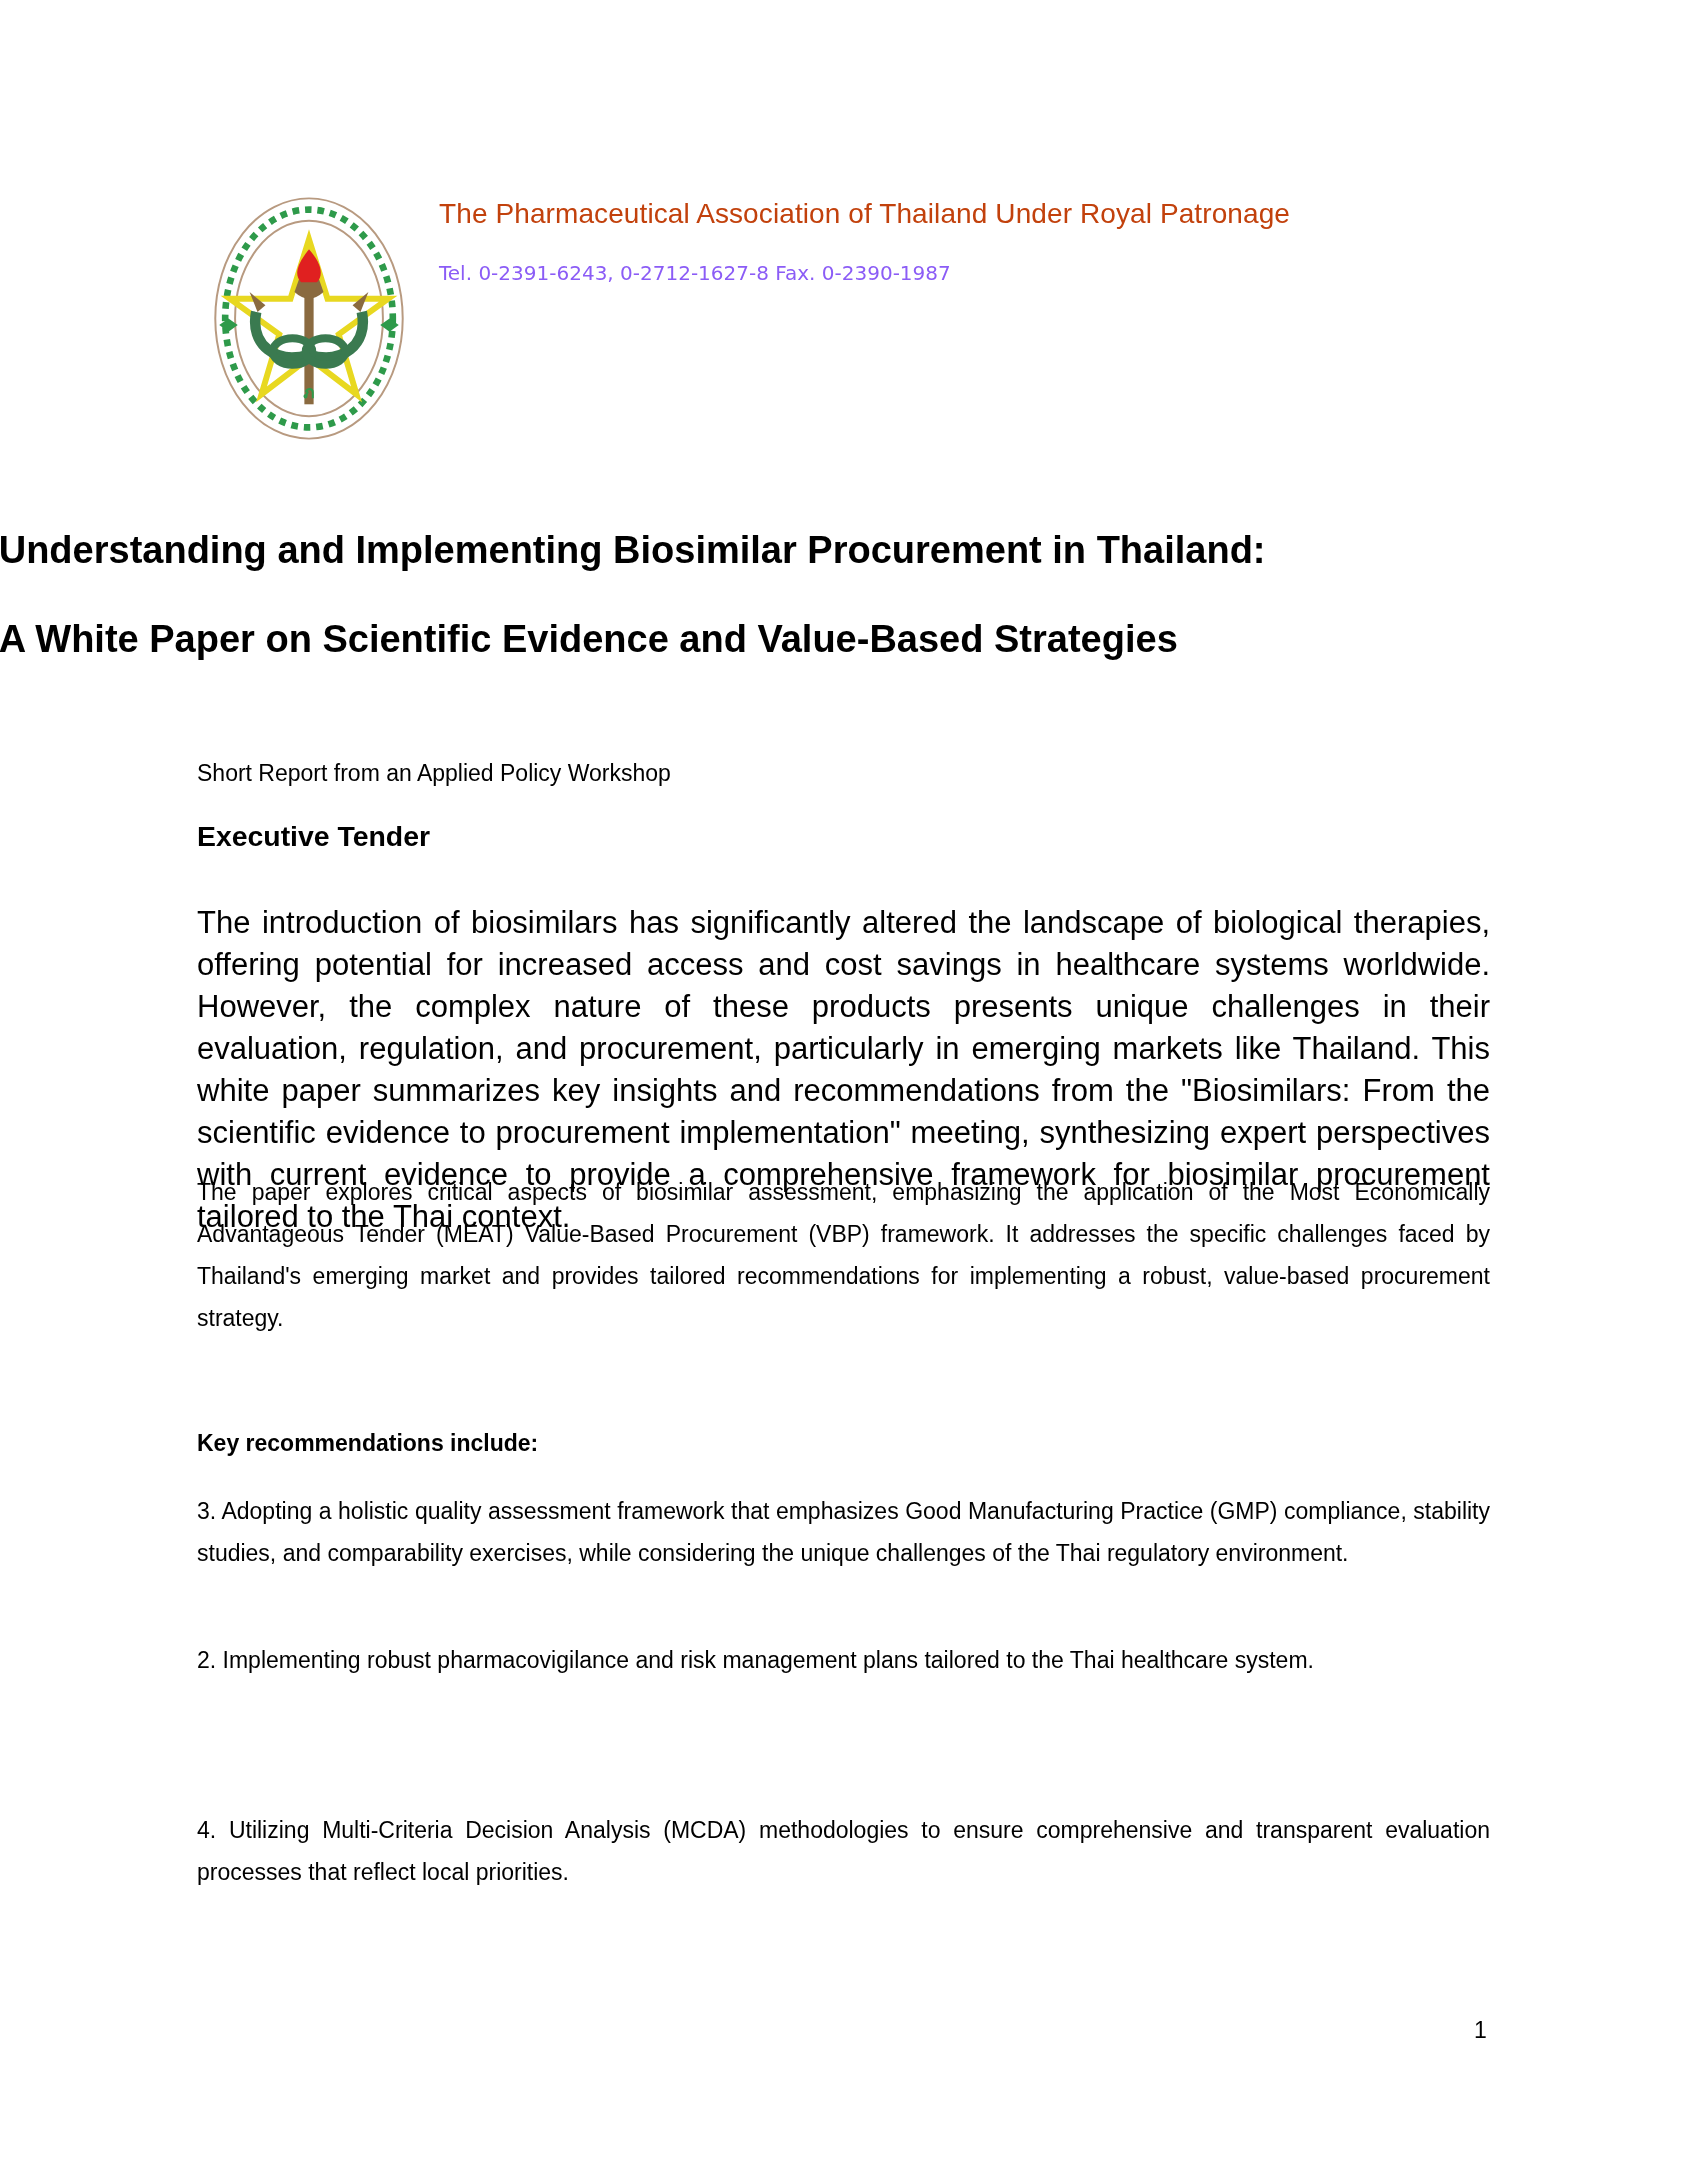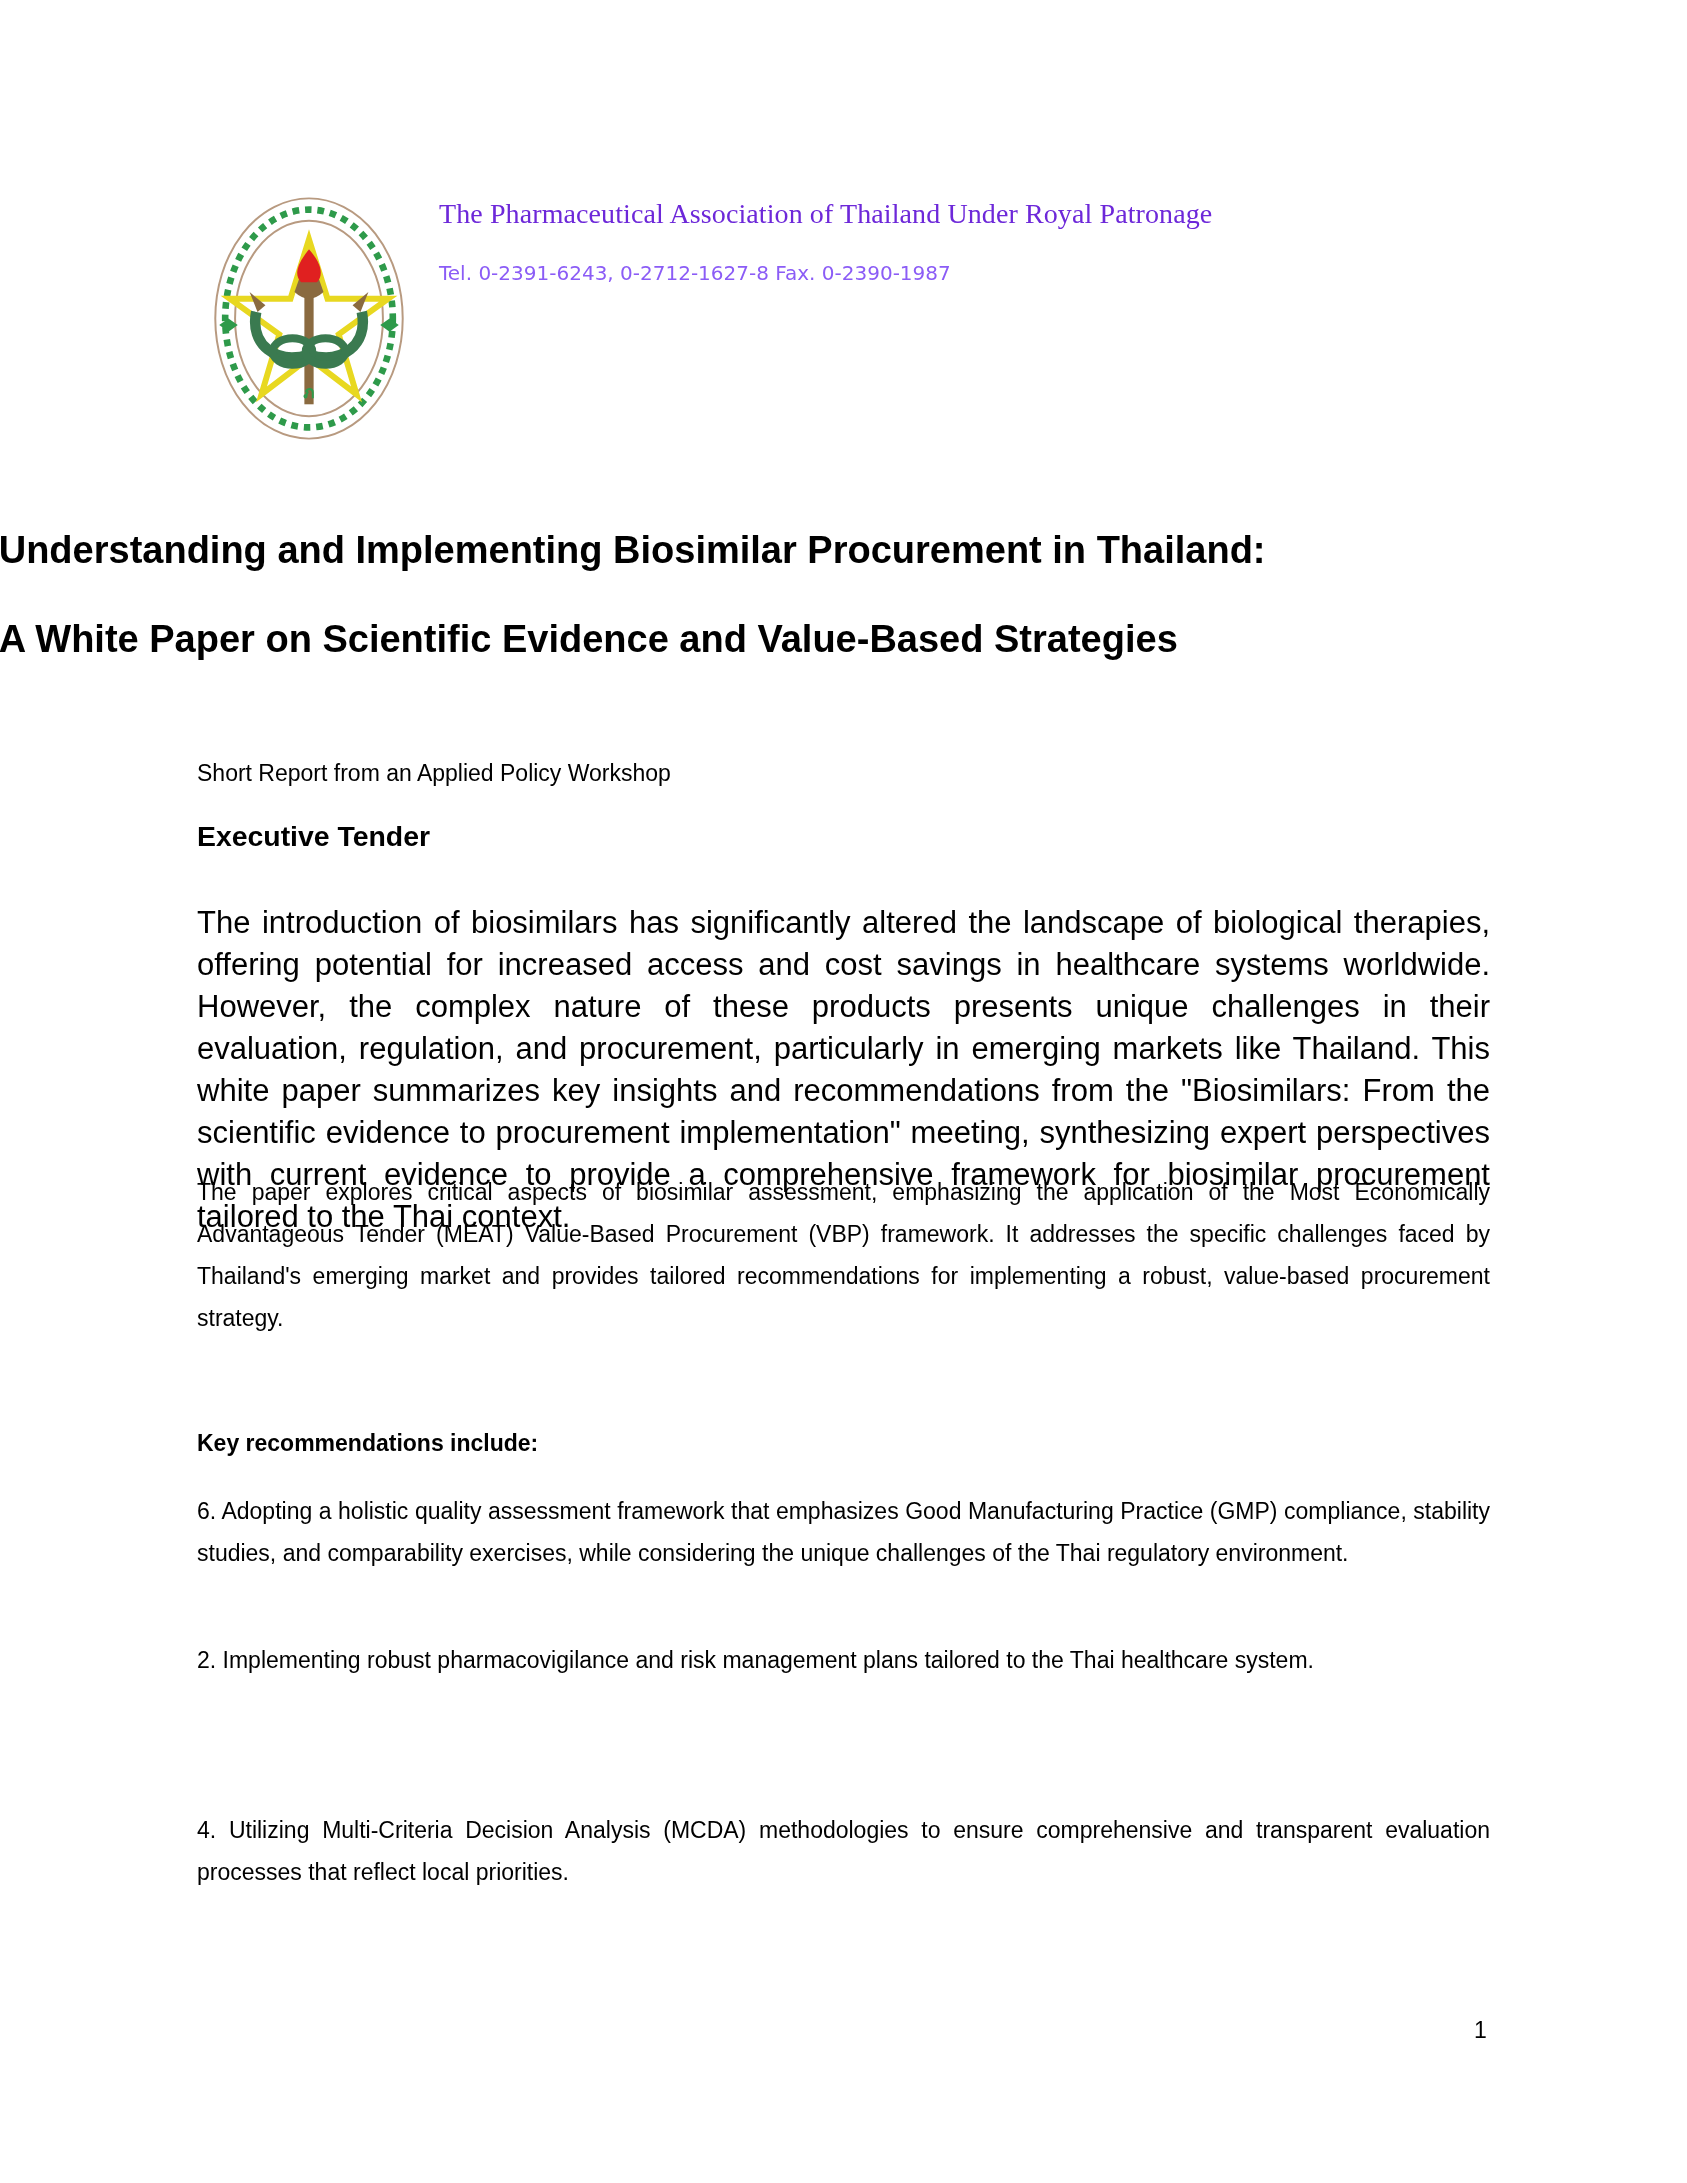--- a/index.html
+++ b/index.html
@@ -1,21 +1,21 @@
 <!DOCTYPE html>
 <html style="font-size:10.6px"><head>
   <meta charset="utf-8">
   <style>
     html, body { margin: 0; padding: 0; background: #ffffff; }
     body { width: 1687px; height: 2183px; position: relative; overflow: hidden; font-family: "Liberation Sans", sans-serif; color: #000; }
     .page { position: absolute; left: 0; top: 0; width: 1687px; height: 2183px; background: #fff; }
 
     
     .logo { position: absolute; left: 210px; top: 193px; width: 198px; height: 251px; }
-    .org-name { position: absolute; left: 439px; top: 198px; font-family: Liberation Serif, serif; font-size: 28px; color: #6d28d9; letter-spacing: 0.1px; white-space: nowrap; text-align: center; }
+    .org-name { position: absolute; left: 439px; top: 198px; font-family: Liberation Sans, sans-serif; font-size: 28px; color: #c2410c; letter-spacing: 0.1px; white-space: nowrap; text-align: center; }
     .contact { position: absolute; left: 439px; top: 261px; font-family: "DejaVu Sans", sans-serif; font-size: 20px; color: #8b5cf6; white-space: nowrap; }
 
     
     .title { position: absolute; left: 0; width: 1687px; text-align: left; font-weight: bold; font-size: 38px; white-space: nowrap; }
     .title.l1 { top: 529px; left: -1.3px; }
     .title.l2 { top: 618px; left: -1.3px; }
     .subtitle { position: absolute; left: 197px; top: 760px; font-size: 23px; white-space: nowrap; }
     .section-heading { position: absolute; left: 197px; top: 820px; font-size: 28.4px; font-weight: bold; white-space: nowrap; }
 
     p { margin: 0; text-align: justify; }
@@ -70,19 +70,19 @@
 
   <div class="subtitle">Short Report from an Applied Policy Workshop</div>
 
   <div class="section-heading">Executive Tender</div>
 
   <p class="p1">The introduction of biosimilars has significantly altered the landscape of biological therapies, offering potential for increased access and cost savings in healthcare systems worldwide. However, the complex nature of these products presents unique challenges in their evaluation, regulation, and procurement, particularly in emerging markets like Thailand. This white paper summarizes key insights and recommendations from the "Biosimilars: From the scientific evidence to procurement implementation" meeting, synthesizing expert perspectives with current evidence to provide a comprehensive framework for biosimilar procurement tailored to the Thai context.</p>
   <p class="p2">The paper explores critical aspects of biosimilar assessment, emphasizing the application of the Most Economically Advantageous Tender (MEAT) Value-Based Procurement (VBP) framework. It addresses the specific challenges faced by Thailand's emerging market and provides tailored recommendations for implementing a robust, value-based procurement strategy.</p>
 
   <div class="rec-heading">Key recommendations include:</div>
 
-  <p class="rec r1">6. Adopting a holistic quality assessment framework that emphasizes Good Manufacturing Practice (GMP) compliance, stability studies, and comparability exercises, while considering the unique challenges of the Thai regulatory environment.</p>
+  <p class="rec r1">3. Adopting a holistic quality assessment framework that emphasizes Good Manufacturing Practice (GMP) compliance, stability studies, and comparability exercises, while considering the unique challenges of the Thai regulatory environment.</p>
   <p class="rec r2">2. Implementing robust pharmacovigilance and risk management plans tailored to the Thai healthcare system.</p>
   <p class="rec r4">4. Utilizing Multi-Criteria Decision Analysis (MCDA) methodologies to ensure comprehensive and transparent evaluation processes that reflect local priorities.</p>
 
   <div class="page-number">1</div>
 </div>
 
 
 </body></html>

